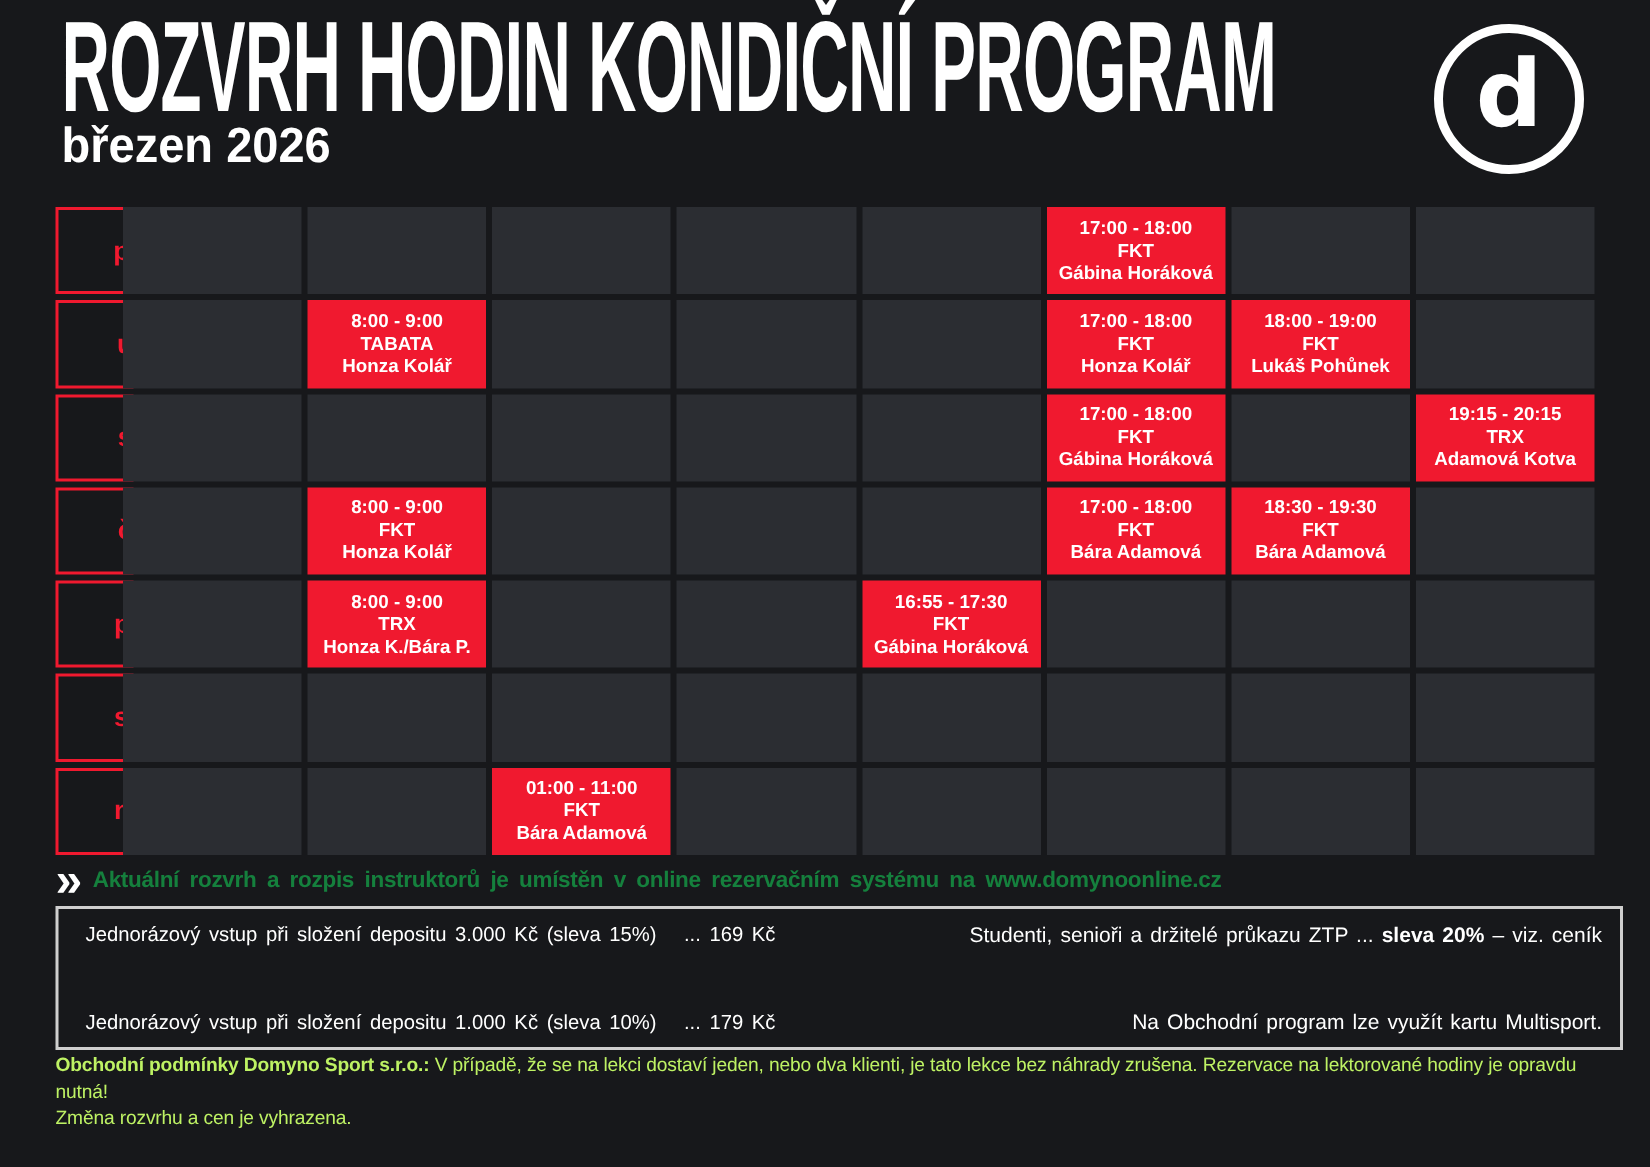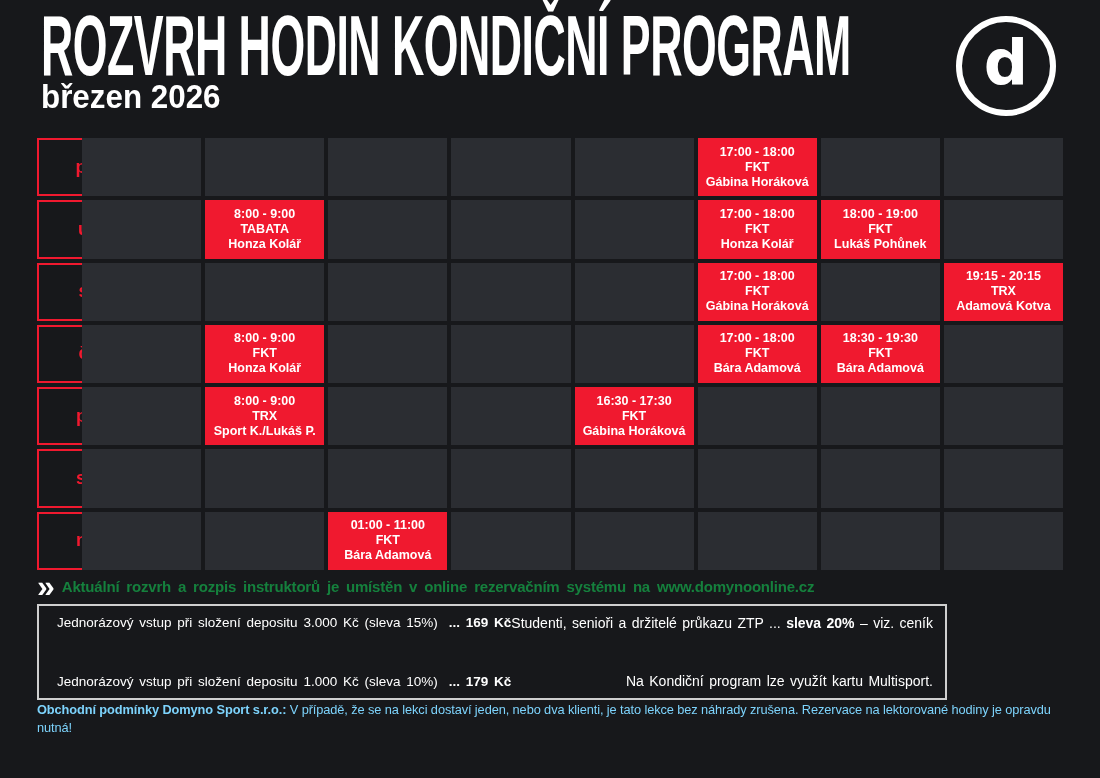--- a/index.html
+++ b/index.html
@@ -44,33 +44,33 @@
     display:flex; flex-direction:column; align-items:center; justify-content:center;
     text-align:left; font-weight:bold; font-size:12.5px; line-height:15px;
     overflow:hidden;
   }
   
   .notice { position:absolute; left:37px; top:573px; height:26px; display:flex; align-items:center; }
   .notice-arrow { color:#fff; font-size:32px; font-weight:bold; line-height:22px; margin-right:10px; letter-spacing:-3px; }
   .notice-text { color:#15803d; font-weight:bold; font-size:15px; word-spacing:3px; letter-spacing:-0.2px; white-space:nowrap; }
   
   .info-box {
-    position:absolute; left:37px; top:604px; width:910px; height:96px;
+    position:absolute; left:37px; top:604px; width:1045px; height:96px;
     border:2px solid #cfcfcf; box-sizing:border-box;
     display:flex; justify-content:space-between;
     padding:9px 12px 9px 18px; color:#fff;
   }
   .price-rows { width:460px; display:flex; flex-direction:column; justify-content:space-between; font-size:13.5px; word-spacing:2px; }
   .price-row { display:flex; justify-content:space-between; align-items:baseline; white-space:nowrap; }
-  .price-value { font-weight:bold; }
+  .price-value { font-weight:normal; }
   .right-rows { display:flex; flex-direction:column; justify-content:space-between; text-align:right; font-size:14px; word-spacing:1.5px; }
   .right-row { white-space:nowrap; }
   .right-row b { font-weight:bold; }
   
-  .terms { position:absolute; left:37px; top:701px; width:1050px; color:#7dd3fc; font-size:12.8px; line-height:17.5px; letter-spacing:-0.1px; }
+  .terms { position:absolute; left:37px; top:701px; width:1050px; color:#bef264; font-size:12.8px; line-height:17.5px; letter-spacing:-0.1px; }
   .terms b { font-weight:bold; }
 </style>
 </head>
 <body>
 
 <div class="page">
 
   <div class="title">ROZVRH HODIN KONDIČNÍ PROGRAM</div>
   <div class="subtitle">březen 2026</div>
 
@@ -149,26 +149,26 @@
         <div class="ev-time">18:30 - 19:30</div>
         <div class="ev-class">FKT</div>
         <div class="ev-instructor">Bára Adamová</div>
       </div>
       <div class="cell"></div>
       <div class="day-label">pá</div>
       <div class="cell"></div>
       <div class="cell event">
         <div class="ev-time">8:00 - 9:00</div>
         <div class="ev-class">TRX</div>
-        <div class="ev-instructor">Sport K./Lukáš P.</div>
-      </div>
-      <div class="cell"></div>
-      <div class="cell"></div>
-      <div class="cell event">
-        <div class="ev-time">16:30 - 17:30</div>
+        <div class="ev-instructor">Honza K./Bára P.</div>
+      </div>
+      <div class="cell"></div>
+      <div class="cell"></div>
+      <div class="cell event">
+        <div class="ev-time">16:55 - 17:30</div>
         <div class="ev-class">FKT</div>
         <div class="ev-instructor">Gábina Horáková</div>
       </div>
       <div class="cell"></div>
       <div class="cell"></div>
       <div class="cell"></div>
       <div class="day-label">so</div>
       <div class="cell"></div>
       <div class="cell"></div>
       <div class="cell"></div>
@@ -203,21 +203,22 @@
         <span class="price-label">Jednorázový vstup při složení depositu 3.000 Kč (sleva 15%)</span>
         <span class="price-value"><span>...</span> <span>169 Kč</span></span>
       </div>
       <div class="price-row">
         <span class="price-label">Jednorázový vstup při složení depositu 1.000 Kč (sleva 10%)</span>
         <span class="price-value"><span>...</span> <span>179 Kč</span></span>
       </div>
     </div>
     <div class="right-rows">
       <div class="right-row"><span>Studenti, senioři a držitelé průkazu ZTP ... </span><b>sleva 20%</b><span> – viz. ceník</span></div>
-      <div class="right-row">Na Kondiční program lze využít kartu Multisport.</div>
+      <div class="right-row">Na Obchodní program lze využít kartu Multisport.</div>
     </div>
   </div>
 
   <div class="terms">
     <div class="terms-line"><b>Obchodní podmínky Domyno Sport s.r.o.:</b><span> V případě, že se na lekci dostaví jeden, nebo dva klienti, je tato lekce bez náhrady zrušena. Rezervace na lektorované hodiny je opravdu nutná!</span></div>
+    <div class="terms-line">Změna rozvrhu a cen je vyhrazena.</div>
   </div>
 
 </div>
 
 </body></html>

